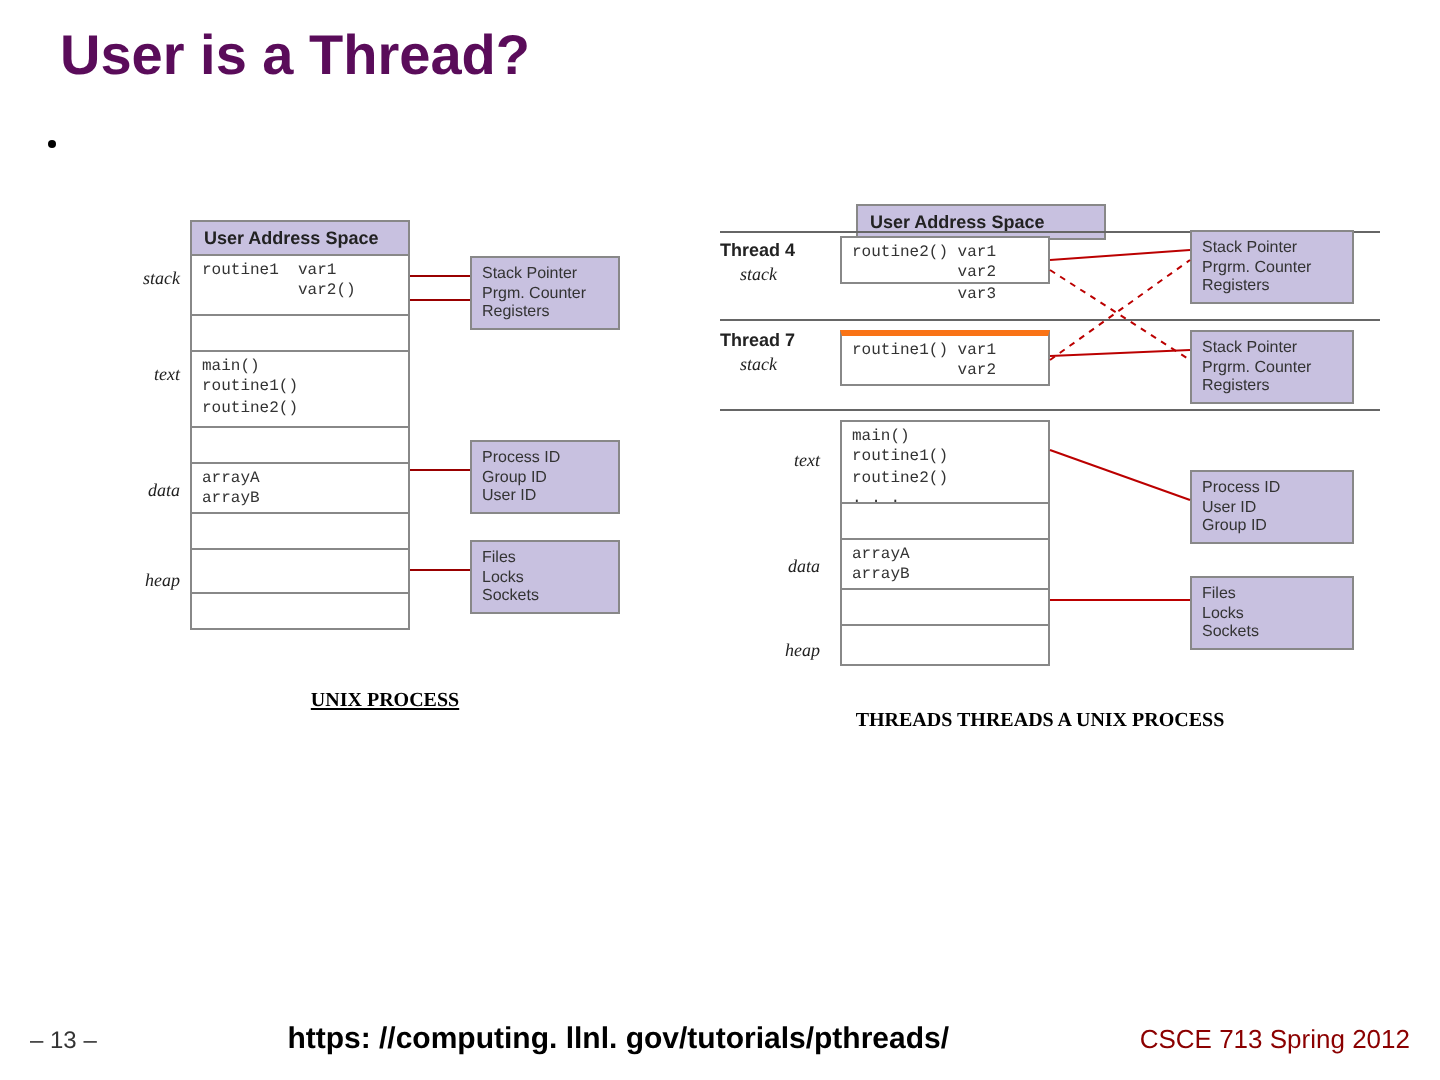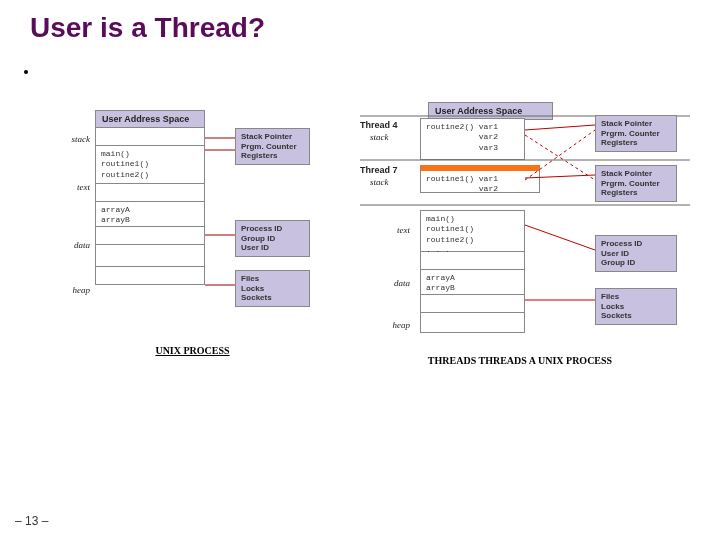--- a/index.html
+++ b/index.html
@@ -70,21 +70,21 @@
     font-size: 9px;
     color: #222;
     text-align: right;
     width: 30px;
   }
   .pill {
     position: absolute;
     background: #c8c1e0;
     border: 1px solid #888;
     font-size: 8px;
-    font-weight: bold;
+    font-weight: normal;
     color: #333;
     padding: 3px 5px;
     line-height: 1.2;
     white-space: pre;
   }
   .caption {
     font-family: "Times New Roman", serif;
     font-weight: bold;
     font-size: 10px;
     text-align: center;
@@ -124,20 +124,22 @@
 
 <div class="title">User is a Thread?</div>
 <div class="dot"></div>
 
 <div class="diagram-area">
 
   <div class="left-diag">
 
     <div style="position:absolute; left:35px; top:0; width:110px;">
       <div class="addr-header">User Address Space</div>
+      <div class="box" style="height:30px;">routine1  var1
+          var2()</div>
       <div class="box-blank"></div>
       <div class="box" style="height:38px;">main()
 routine1()
 routine2()</div>
       <div class="box-blank"></div>
       <div class="box" style="height:25px;">arrayA
 arrayB</div>
       <div class="box-blank"></div>
       <div class="box-blank" style="height:22px;"></div>
       <div class="box-blank"></div>
@@ -169,33 +171,33 @@
   </div>
 
   <div class="right-diag">
 
     <div style="position:absolute; left:-10px; top:10px; width:340px;">
       <div class="addr-header" style="position:absolute; left:78px; top:-18px; width:125px;">User Address Space</div>
     </div>
 
     <div class="thread-label" style="left:0; top:10px;">Thread 4</div>
     <div class="stack-label" style="left:10px; top:22px;">stack</div>
-    <div class="box" style="position:absolute; left:60px; top:8px; width:105px; height:42px; border-top:1px solid #888;">routine2() var1
+    <div class="box" style="position:absolute; left:60px; top:8px; width:105px; height:24px; border-top:1px solid #888;">routine2() var1
            var2
            var3</div>
 
     <svg class="lines" width="340" height="330" style="z-index:0;">
       <line x1="-10" y1="6" x2="330" y2="6" stroke="#666" stroke-width="1"></line>
       <line x1="-10" y1="50" x2="330" y2="50" stroke="#666" stroke-width="1"></line>
       <line x1="-10" y1="95" x2="330" y2="95" stroke="#666" stroke-width="1"></line>
     </svg>
 
     <div class="thread-label" style="left:0; top:55px;">Thread 7</div>
     <div class="stack-label" style="left:10px; top:67px;">stack</div>
-    <div class="box" style="position:absolute; left:60px; top:55px; width:120px; height:28px; border-top:6px solid #f97316;">routine1() var1
+    <div class="box" style="position:absolute; left:60px; top:55px; width:105px; height:28px; border-top:3px solid #f97316;">routine1() var1
            var2</div>
 
     <div style="position:absolute; left:60px; top:100px; width:105px;">
       <div class="box" style="border-top:1px solid #888; height:42px;">main()
 routine1()
 routine2()
 . . .</div>
       <div class="box-blank"></div>
       <div class="box" style="height:25px;">arrayA
 arrayB</div>
@@ -233,13 +235,15 @@
       <line x1="165" y1="115" x2="235" y2="140" stroke="#b00" stroke-width="1"></line>
 
       <line x1="165" y1="190" x2="235" y2="190" stroke="#b00" stroke-width="1"></line>
     </svg>
   </div>
 
 </div>
 
 <div class="footer">
   <span class="page-num">– 13 –</span>
+  <span class="url">https: //computing. llnl. gov/tutorials/pthreads/</span>
+  <span class="course">CSCE 713 Spring 2012</span>
 </div>
 
 </body></html>

